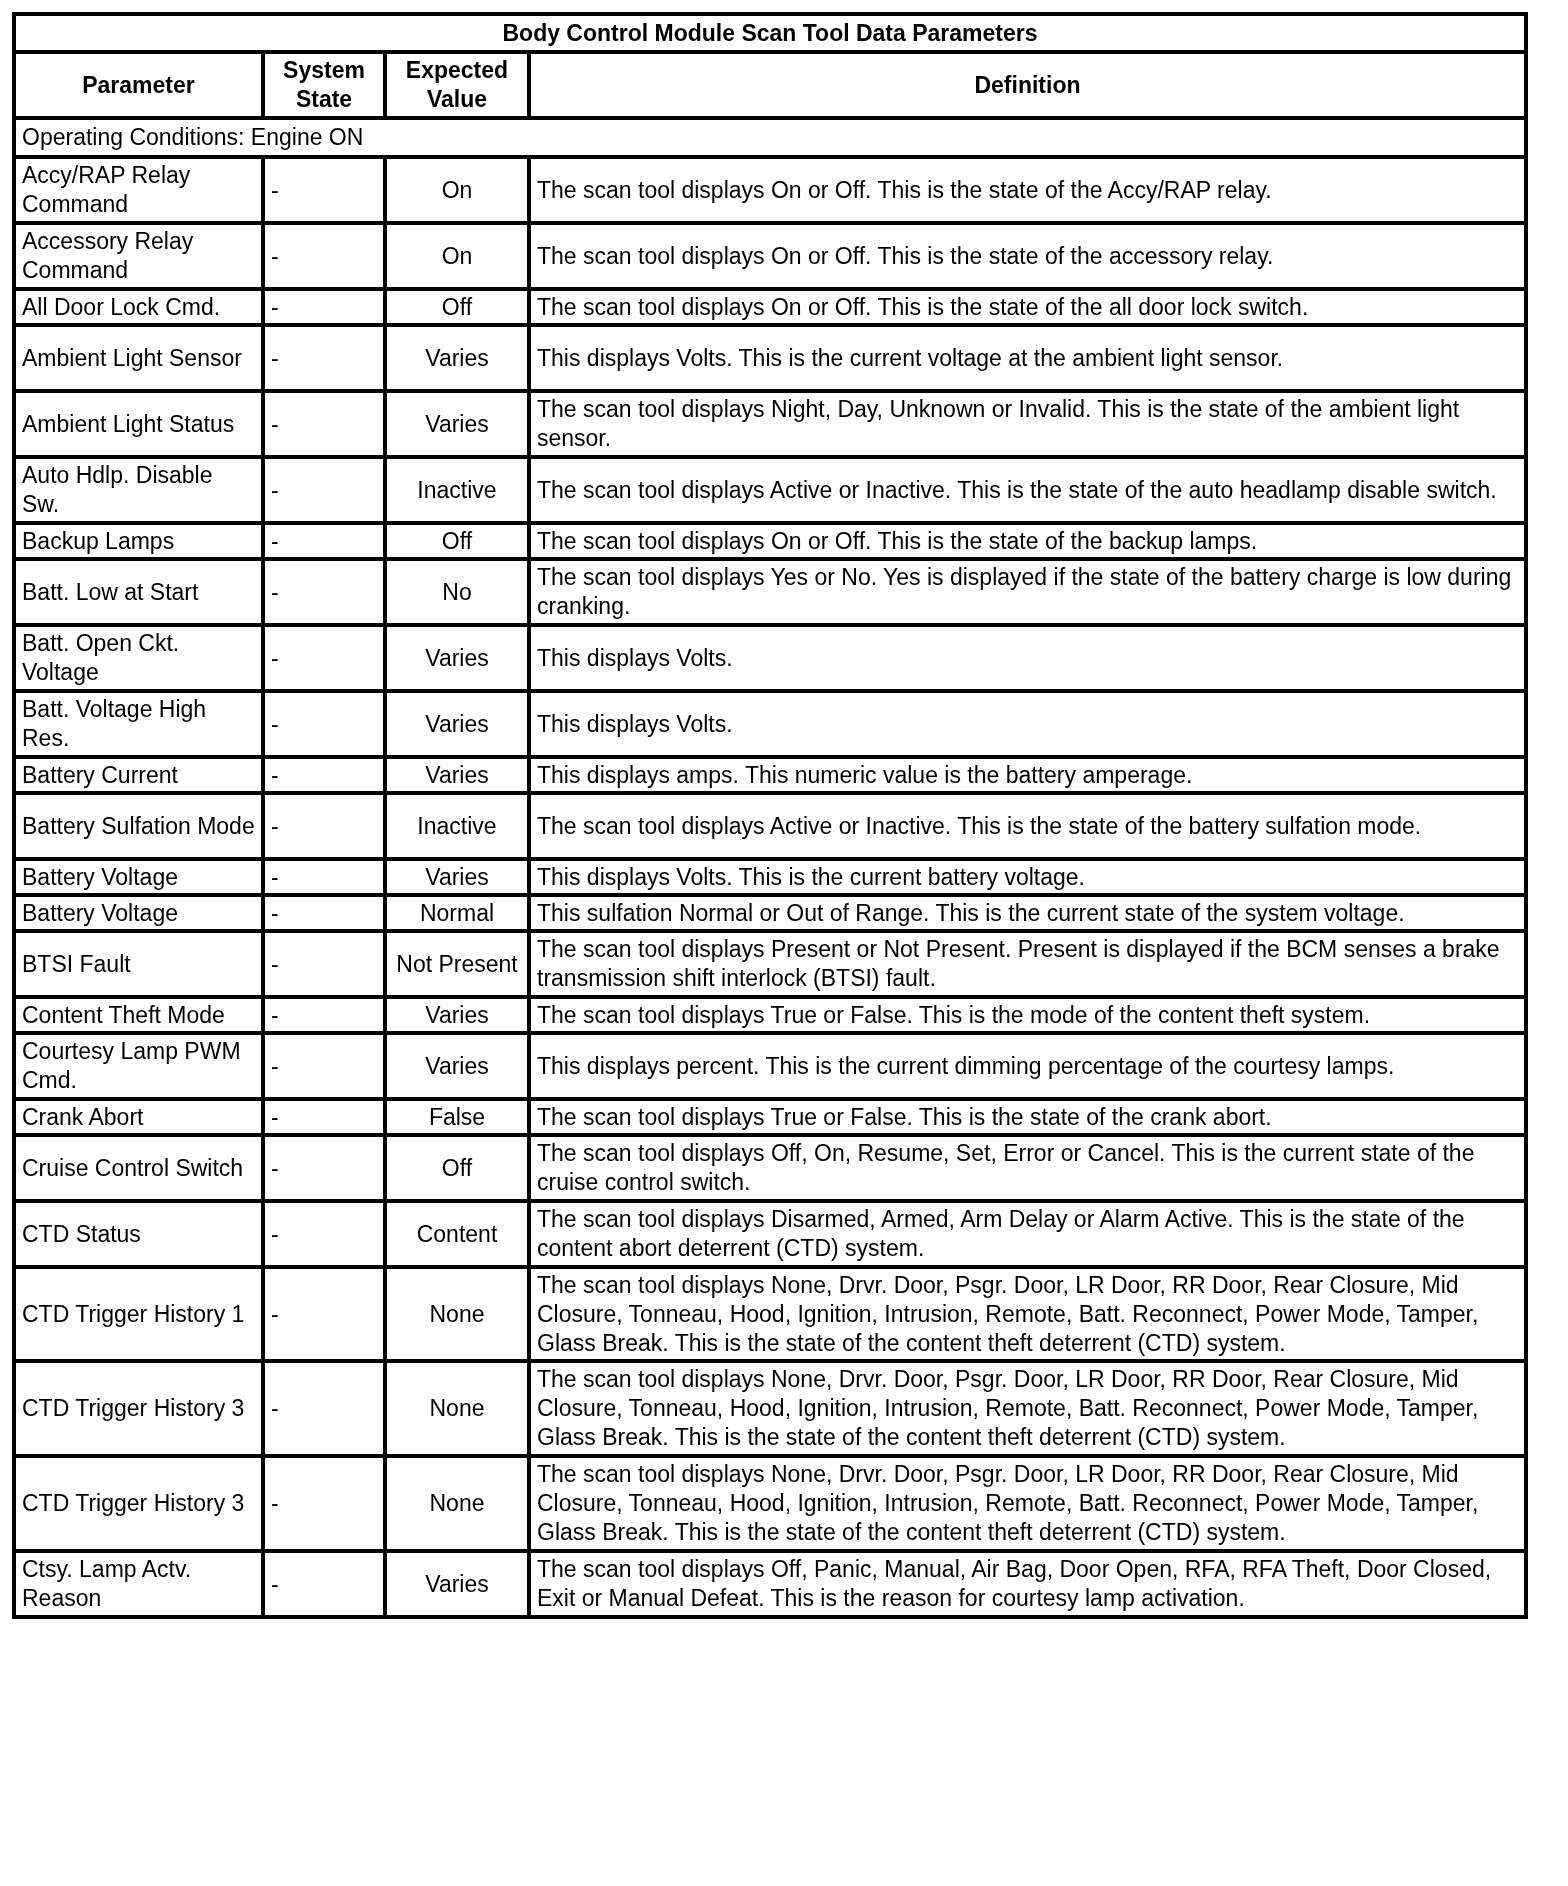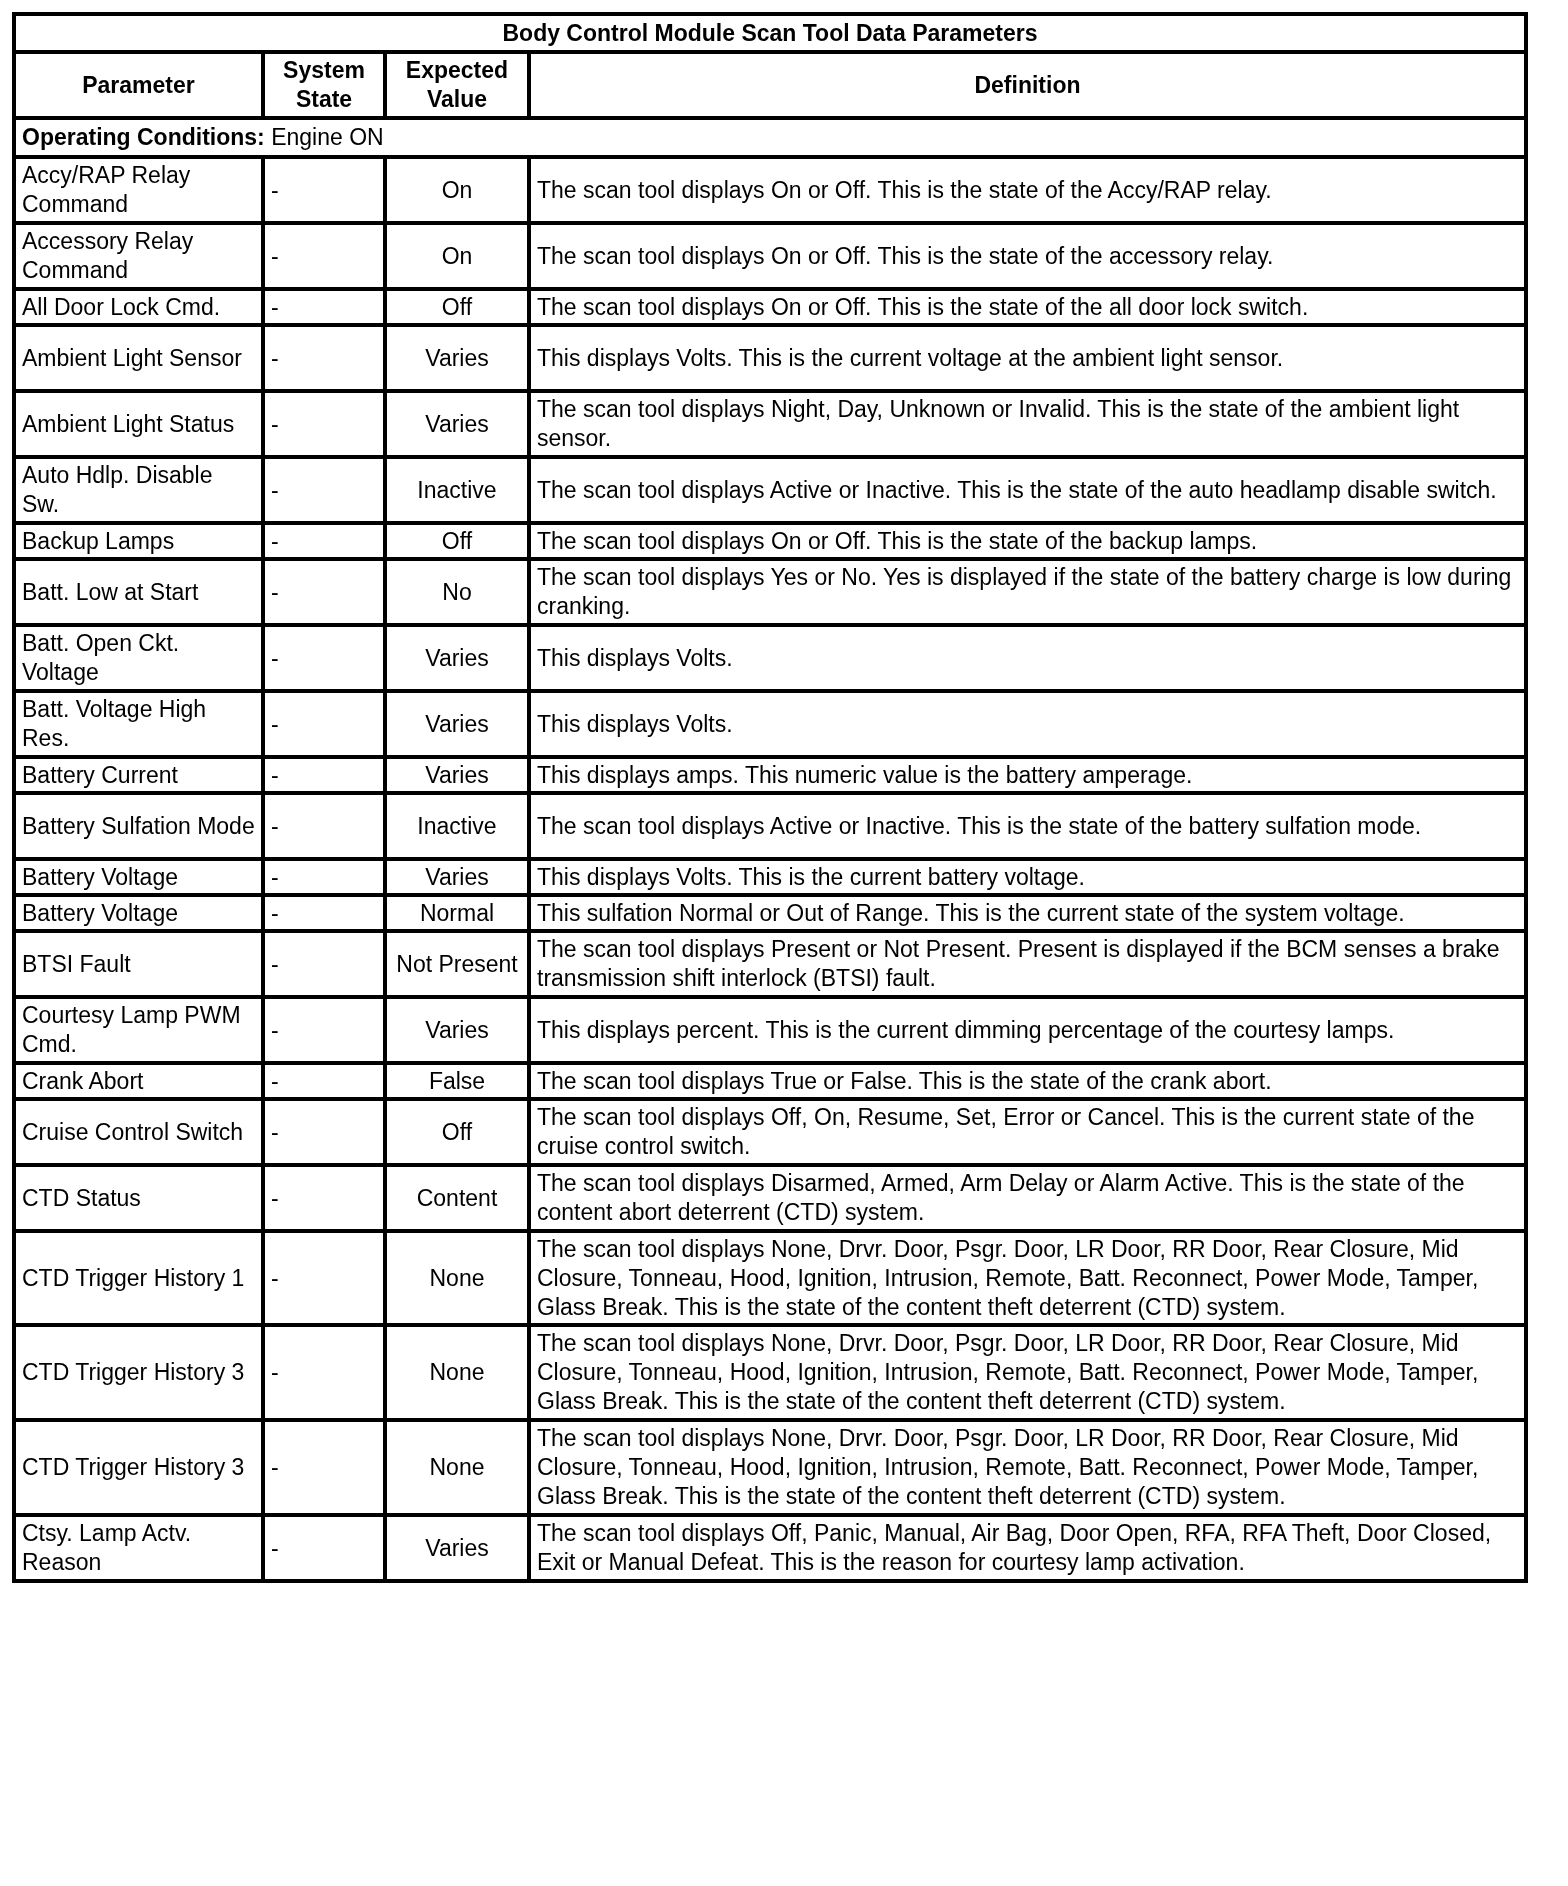--- a/index.html
+++ b/index.html
@@ -13,21 +13,21 @@
   th { font-weight: bold; }
   .title-row th { height: 34px; text-align: center; font-size: 22px; line-height: 26px; }
   .head-row th { height: 62px; vertical-align: bottom; text-align: center; padding-bottom: 2px; line-height: 28px; }
   .cond-row td { height: 35px; font-size: 23px; }
   .c-val { text-align: center; }
   .c-state { text-align: left; }
   tr.h1 td { height: 32px; }
   tr.h2 td { height: 62px; }
   tr.h3 td { height: 90px; }
   tr.h3b td { height: 91px; }
-  b { font-weight: bold; }
+  b { font-weight: normal; }
 </style>
 </head>
 <body>
 
 <table class="bcm">
   <colgroup>
       <col class="c1">
       <col class="c2">
       <col class="c3">
       <col class="c4">
@@ -130,20 +130,26 @@
         <td class="c-state">-</td>
         <td class="c-val">Normal</td>
         <td>This sulfation Normal or Out of Range. This is the current state of the system voltage.</td>
       </tr>
       <tr class="h2">
         <td>BTSI Fault</td>
         <td class="c-state">-</td>
         <td class="c-val">Not Present</td>
         <td>The scan tool displays Present or Not Present. Present is displayed if the BCM senses a brake transmission shift interlock (BTSI) fault.</td>
       </tr>
+      <tr class="h1">
+        <td>Content Theft Mode</td>
+        <td class="c-state">-</td>
+        <td class="c-val">Varies</td>
+        <td>The scan tool displays True or False. This is the mode of the content theft system.</td>
+      </tr>
       <tr class="h2">
         <td>Courtesy Lamp PWM Cmd.</td>
         <td class="c-state">-</td>
         <td class="c-val">Varies</td>
         <td>This displays percent. This is the current dimming percentage of the courtesy lamps.</td>
       </tr>
       <tr class="h1">
         <td>Crank Abort</td>
         <td class="c-state">-</td>
         <td class="c-val">False</td>

